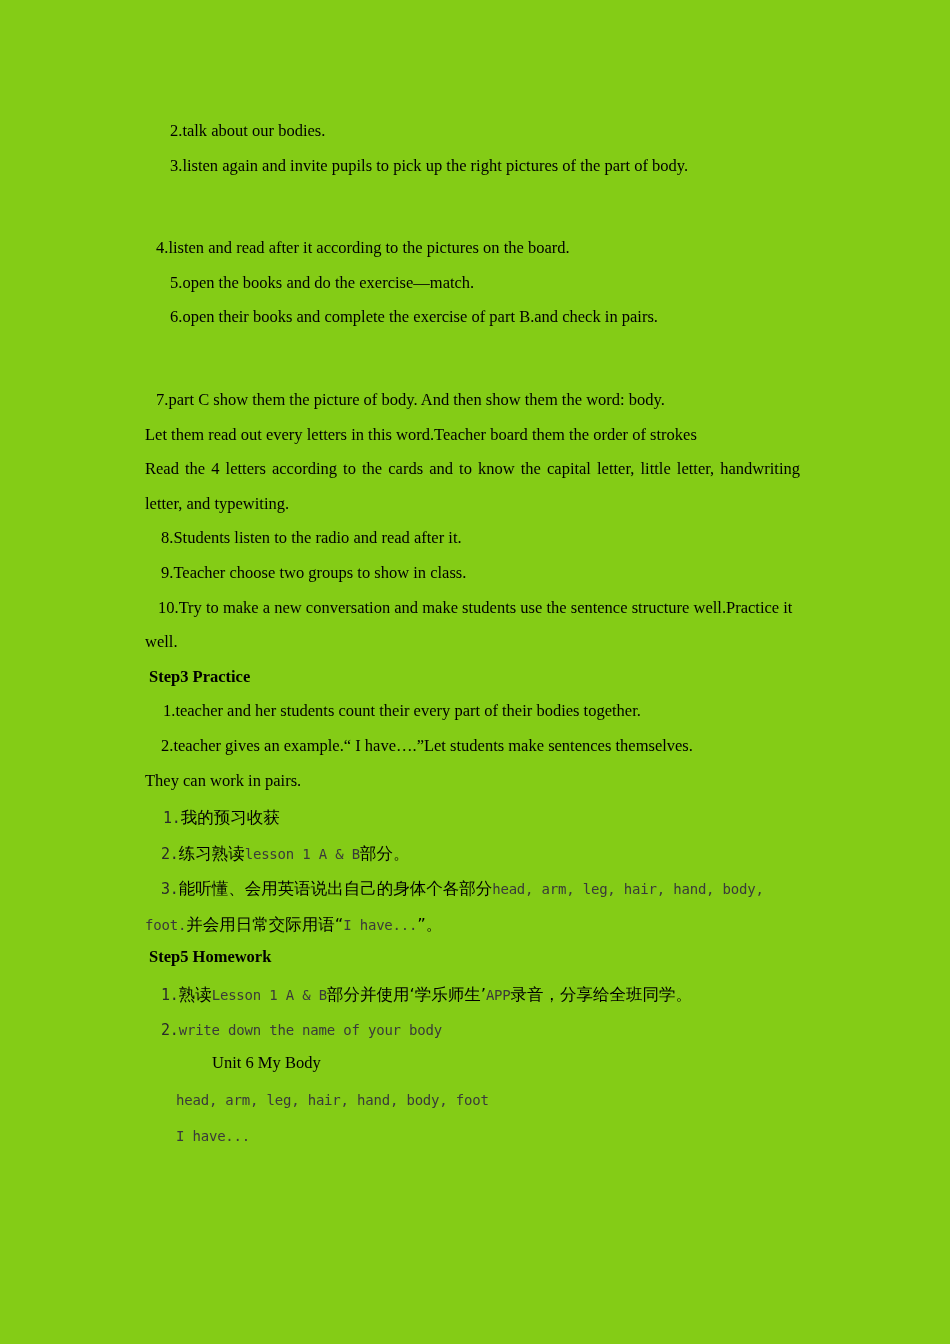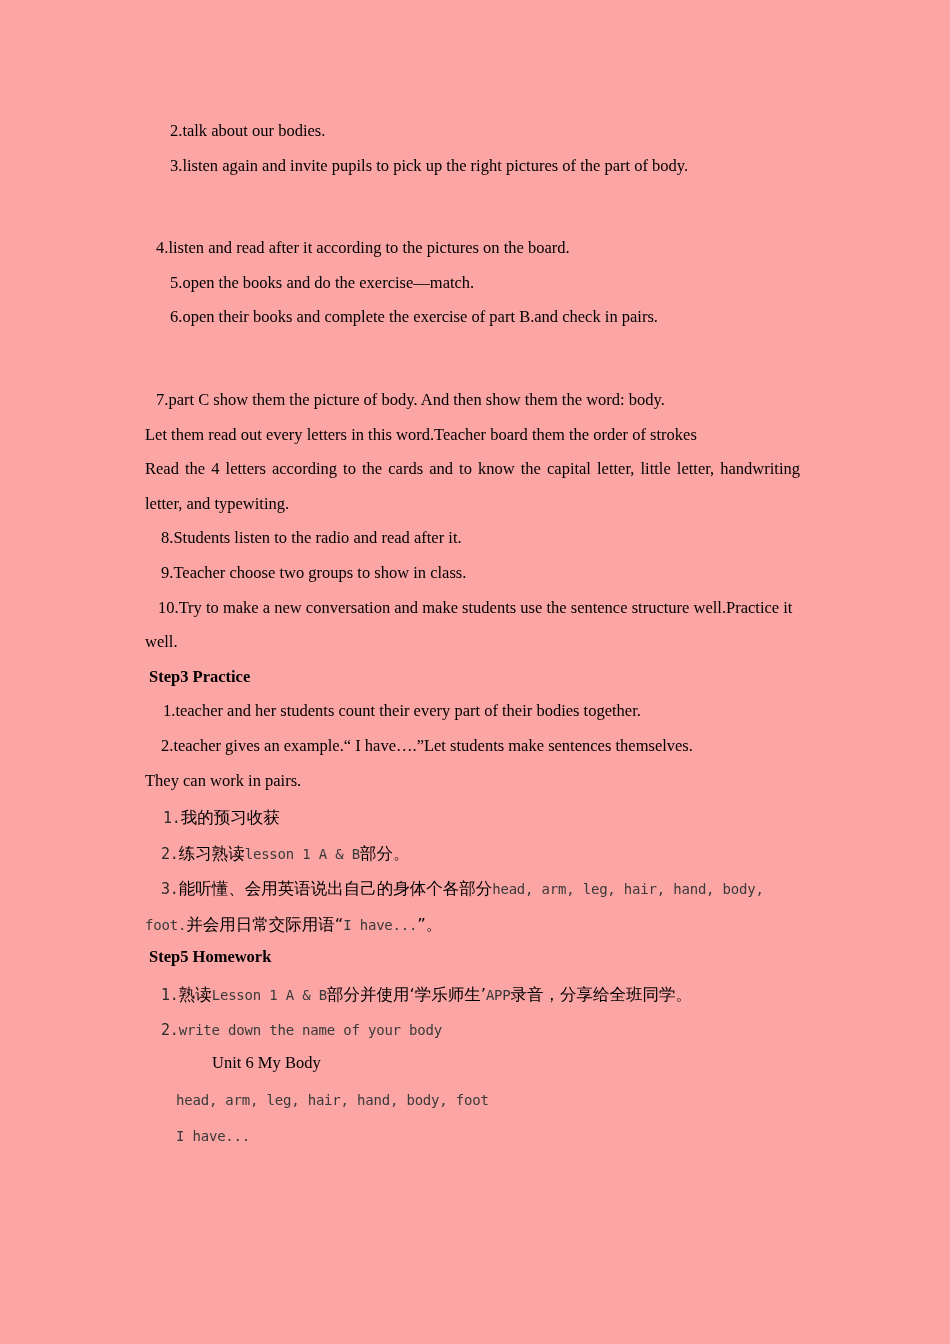--- a/index.html
+++ b/index.html
@@ -17,21 +17,21 @@
     color: #000000;
     -webkit-font-smoothing: antialiased;
   }
 
   .page {
     position: absolute;
     left: 0;
     top: 0;
     width: 950px;
     height: 1344px;
-    background: #fca5a5;
+    background: #84cc16;
   }
 
   
   .content {
     position: absolute;
     left: 145px;
     top: 114px;
     width: 655px;
   }
 

